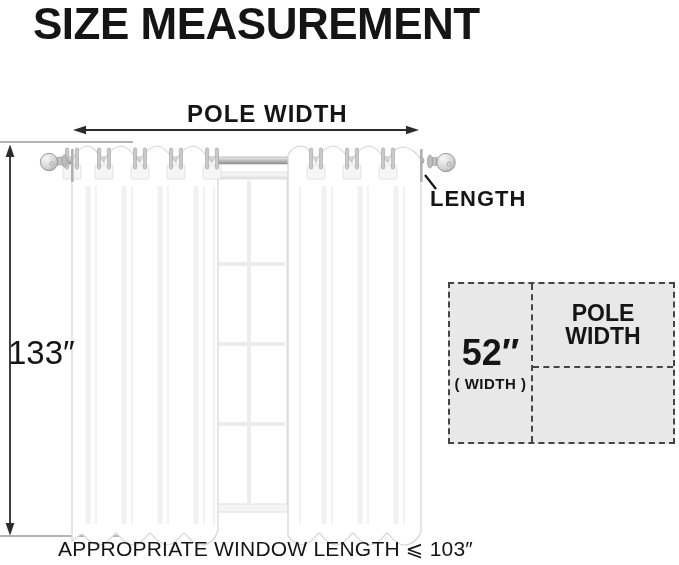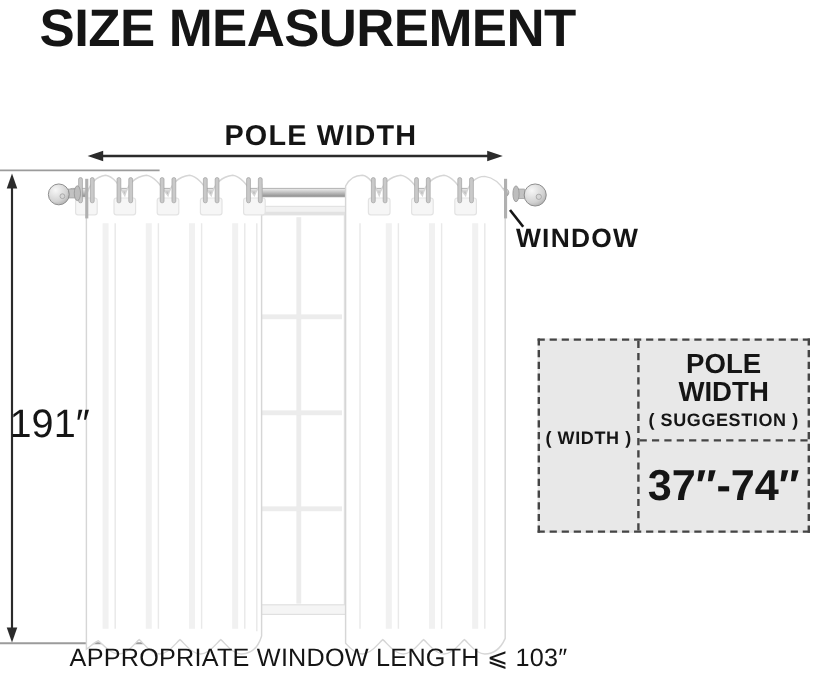--- a/index.html
+++ b/index.html
@@ -175,32 +175,29 @@
       <line x1="10" y1="151" x2="10" y2="529" stroke="var(--arrow)" stroke-width="1.8"></line>
       <polygon points="10,144.5 5.6,157 14.4,157" fill="var(--arrow)"></polygon>
       <polygon points="10,535.5 5.6,523 14.4,523" fill="var(--arrow)"></polygon>
     </g>
 
     <line x1="425" y1="175" x2="436" y2="189" stroke="#161616" stroke-width="2.2"></line>
   </svg>
 
   <div class="lbl page-title">SIZE MEASUREMENT</div>
   <div class="lbl pole-width-lbl">POLE WIDTH</div>
-  <div class="lbl bracket-lbl">WINDOW</div>
-  <div class="lbl height-lbl">191″</div>
+  <div class="lbl bracket-lbl">LENGTH</div>
+  <div class="lbl height-lbl">133″</div>
   <div class="lbl note-lbl">APPROPRIATE WINDOW LENGTH ⩽ 103″</div>
 
   <div class="size-panel">
     <div class="cell cell-left">
+      <div class="big">52″</div>
       <div class="caption">( WIDTH )</div>
     </div>
     <div class="col-right">
       <div class="cell cell-top">
         <div class="panel-title">POLE WIDTH</div>
-        <div class="caption">( SUGGESTION )</div>
-      </div>
-      <div class="cell">
-        <div class="big">37″-74″</div>
       </div>
     </div>
   </div>
 
 </div>
 
 </body></html>

